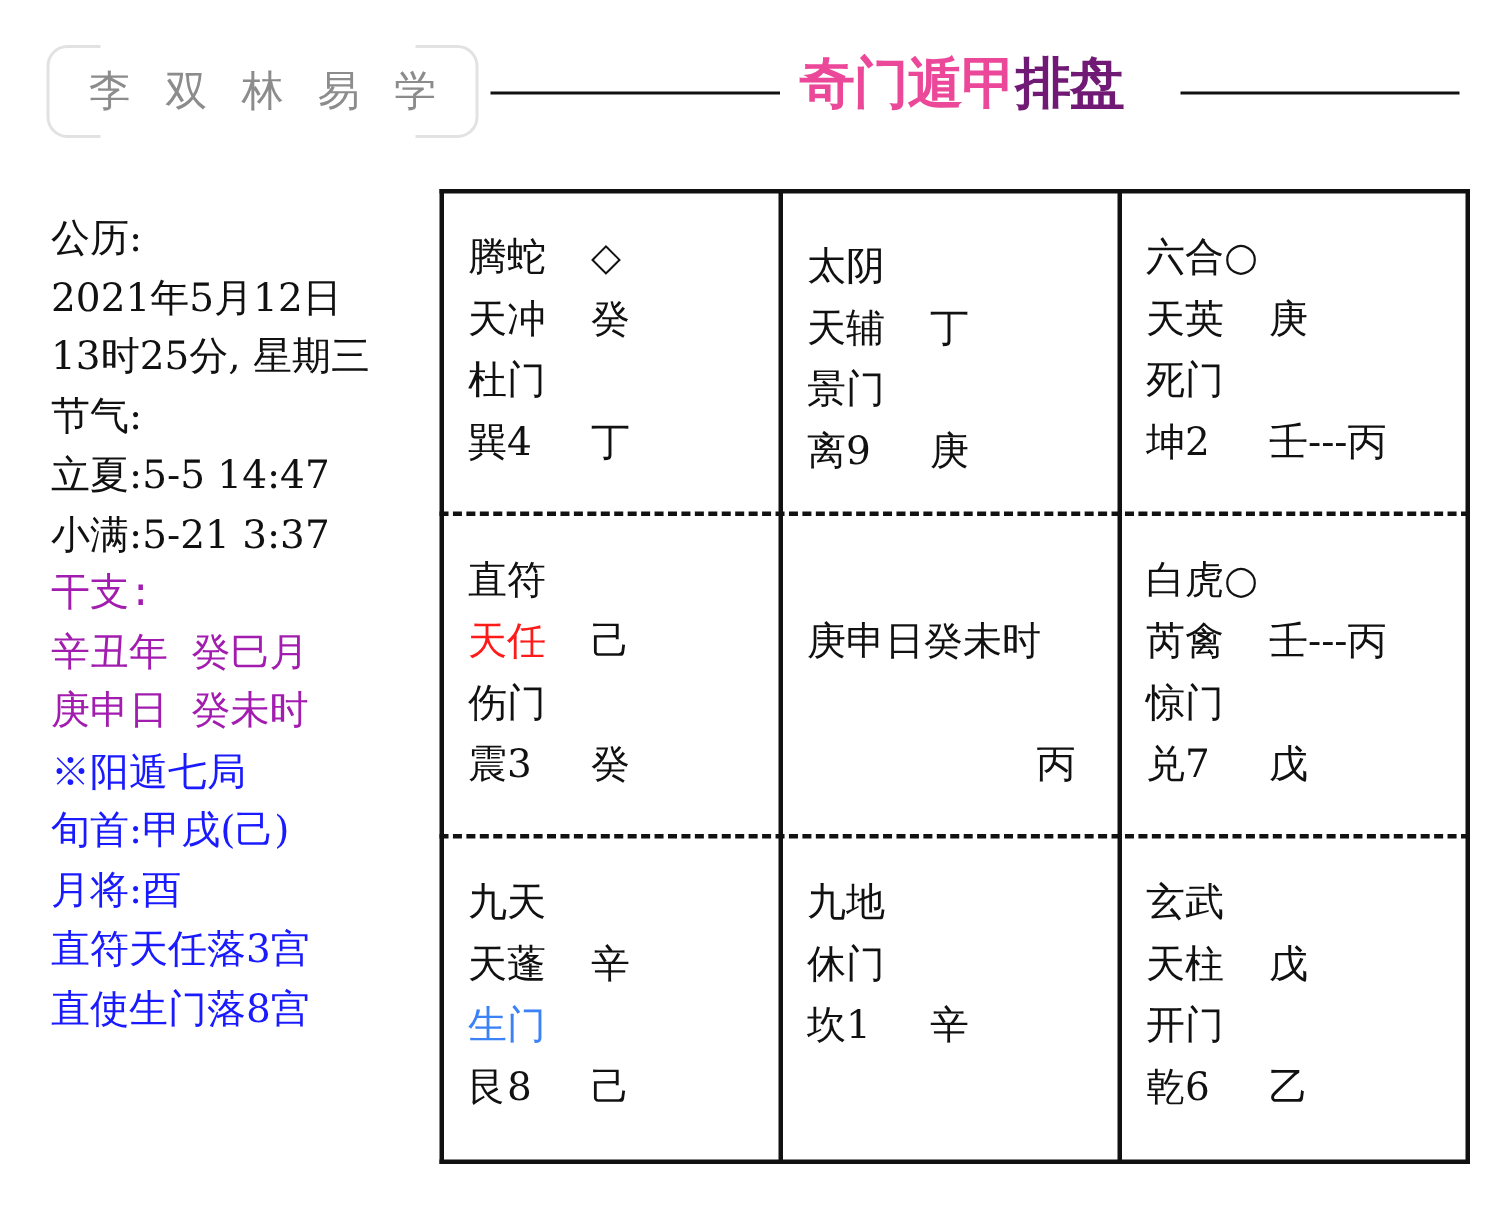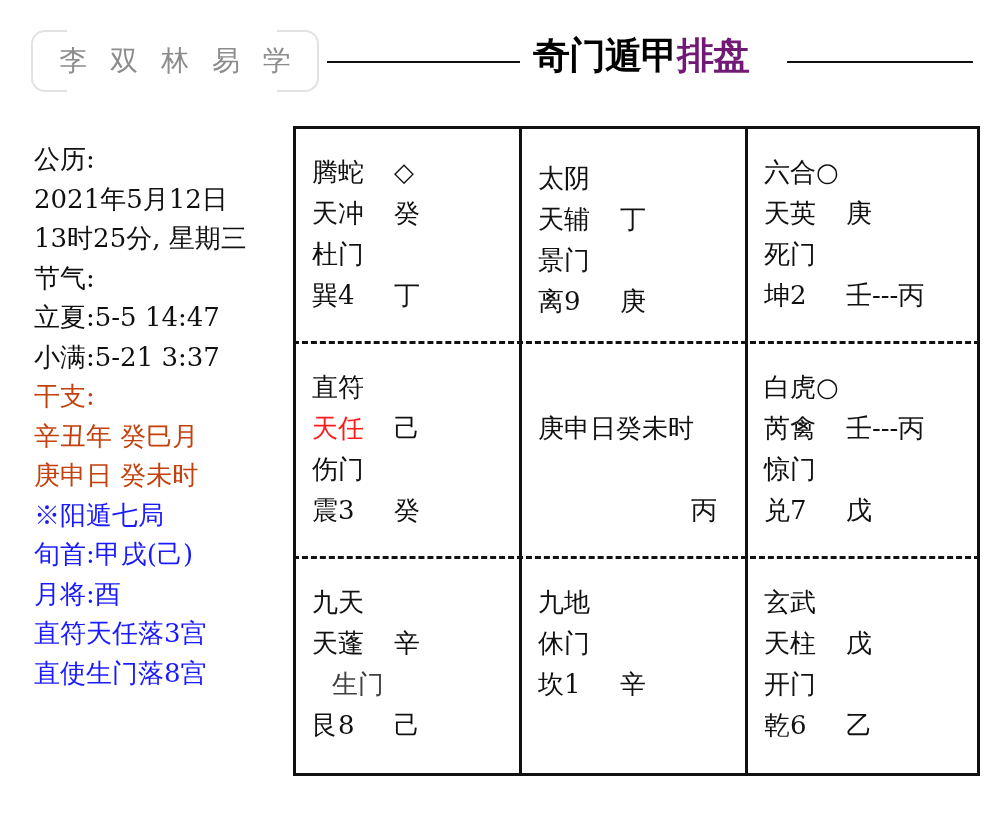--- a/index.html
+++ b/index.html
@@ -72,38 +72,38 @@
     position: absolute;
     left: 533px;
     top: 37px;
     white-space: nowrap;
     font-family: "DejaVu Sans", "Liberation Sans", sans-serif;
     font-size: 37px;
     font-weight: bold;
     letter-spacing: -1px;
     line-height: 1;
   }
-  #main-title .t-red   { color: #000000; }
+  #main-title .t-red   { color: #ec4899; }
   #main-title .t-black { color: #701a75; }
 
   
   #info-panel {
     position: absolute;
     left: 34px;
     top: 140px;
     width: 250px;
   }
   .info-line {
     font-size: 26px;
     line-height: 39.5px;
     white-space: nowrap;
     color: #111111;
     font-family: "DejaVu Serif", "Liberation Serif", serif;
   }
-  .info-line.red  { color: #c2410c; }
+  .info-line.red  { color: #a21caf; font-family: Liberation Mono, monospace; }
   .info-line.blue { color: #1a1aff; }
 
   
   #grid {
     position: absolute;
     left: 293px;
     top: 126px;
     width: 687px;
     height: 650px;
   }
@@ -134,21 +134,21 @@
   .cell-row {
     font-size: 26px;
     line-height: 41px;
     height: 41px;
     white-space: nowrap;
     color: #111111;
     font-family: "DejaVu Serif", "Liberation Serif", serif;
   }
   .cell-row .a { display: inline-block; min-width: 82px; }
   .cell-row .b { display: inline-block; }
-  .cell-row.red   { color: #404040; margin-left: 20px; }
+  .cell-row.red   { color: #3b82f6; }
   .cell-row.right { text-align: right; padding-right: 18px; }
   .cell-row .a.red { color: #ff1a1a; }
   .cell-row .blank { visibility: hidden; }
 </style>
 </head>
 <body>
 
 <div id="header">
 
   <div id="logo-box">

